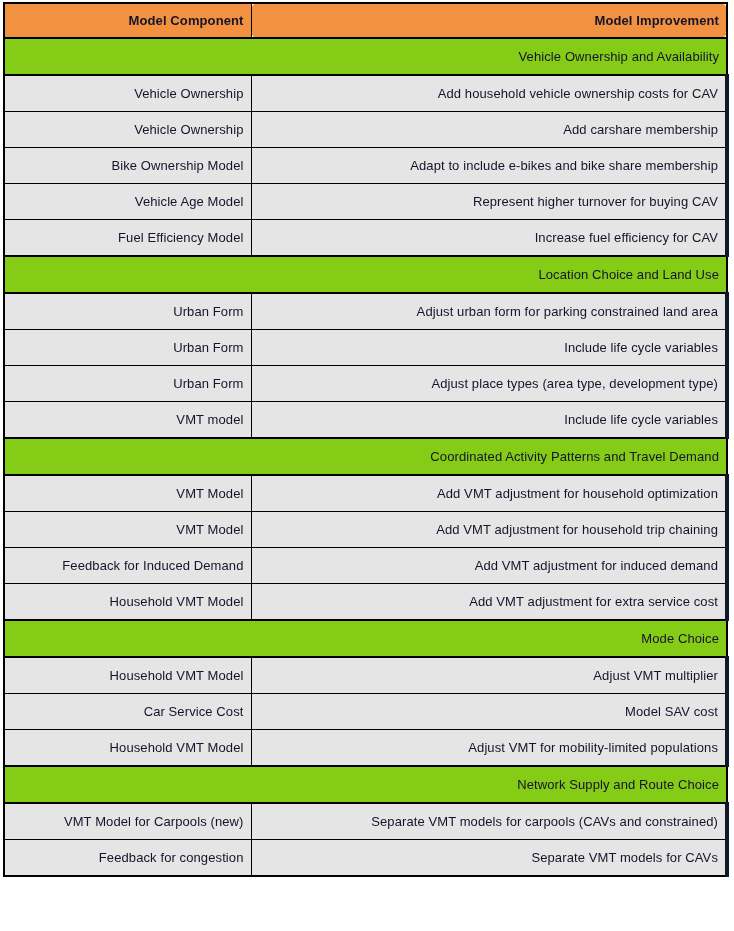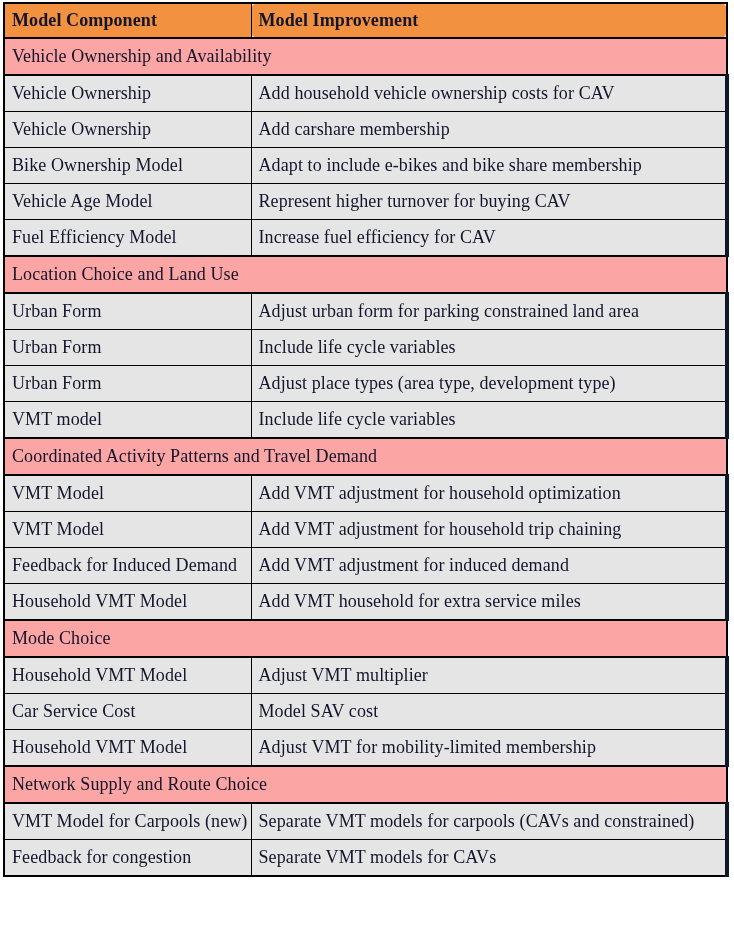--- a/index.html
+++ b/index.html
@@ -33,43 +33,42 @@
     border: 2px solid #000000;
   }
   table.model-table col.c1 { width: 247px; }
   table.model-table col.c2 { width: 476px; }
 
   table.model-table th,
   table.model-table td {
     border: 1px solid #000000;
     padding: 0 7px;
     height: 35px;
-    font-size: 18px;
+    font-size: 13px;
     line-height: 17px;
-    text-align: left;
+    text-align: right;
     vertical-align: middle;
     font-weight: normal;
     color: #14142b;
     letter-spacing: 0.1px;
     white-space: nowrap;
     overflow: hidden;
-    font-family: Liberation Serif, serif;
   }
   table.model-table thead th {
     background: #f2913f;
     border-top: 2px solid #000000;
     border-bottom: 2px solid #000000;
     font-weight: bold;
     height: 33px;
   }
   table.model-table thead th.first-head { border-left: 2px solid #000000; }
   table.model-table thead th.last-head { border-right: 2px solid #000000; border-radius: 7px; }
 
   tr.section-row td {
-    background: #fca5a5;
+    background: #84cc16;
     border-top: 2px solid #000000;
     border-bottom: 2px solid #000000;
     border-left: 2px solid #000000;
     border-right: 2px solid #000000;
     height: 35px;
   }
   tr.data-row td {
     background: #e5e5e5;
   }
   tr.data-row td.cell-component {
@@ -151,36 +150,36 @@
           <tr class="data-row">
             <td class="cell-component">VMT Model</td>
             <td class="cell-improvement">Add VMT adjustment for household trip chaining</td>
           </tr>
           <tr class="data-row">
             <td class="cell-component">Feedback for Induced Demand</td>
             <td class="cell-improvement">Add VMT adjustment for induced demand</td>
           </tr>
           <tr class="data-row">
             <td class="cell-component">Household VMT Model</td>
-            <td class="cell-improvement">Add VMT household for extra service miles</td>
+            <td class="cell-improvement">Add VMT adjustment for extra service cost</td>
           </tr>
           <tr class="section-row">
             <td colspan="2">Mode Choice</td>
           </tr>
           <tr class="data-row">
             <td class="cell-component">Household VMT Model</td>
             <td class="cell-improvement">Adjust VMT multiplier</td>
           </tr>
           <tr class="data-row">
             <td class="cell-component">Car Service Cost</td>
             <td class="cell-improvement">Model SAV cost</td>
           </tr>
           <tr class="data-row">
             <td class="cell-component">Household VMT Model</td>
-            <td class="cell-improvement">Adjust VMT for mobility-limited membership</td>
+            <td class="cell-improvement">Adjust VMT for mobility-limited populations</td>
           </tr>
           <tr class="section-row">
             <td colspan="2">Network Supply and Route Choice</td>
           </tr>
           <tr class="data-row">
             <td class="cell-component">VMT Model for Carpools (new)</td>
             <td class="cell-improvement">Separate VMT models for carpools (CAVs and constrained)</td>
           </tr>
           <tr class="data-row last-data-row">
             <td class="cell-component">Feedback for congestion</td>

